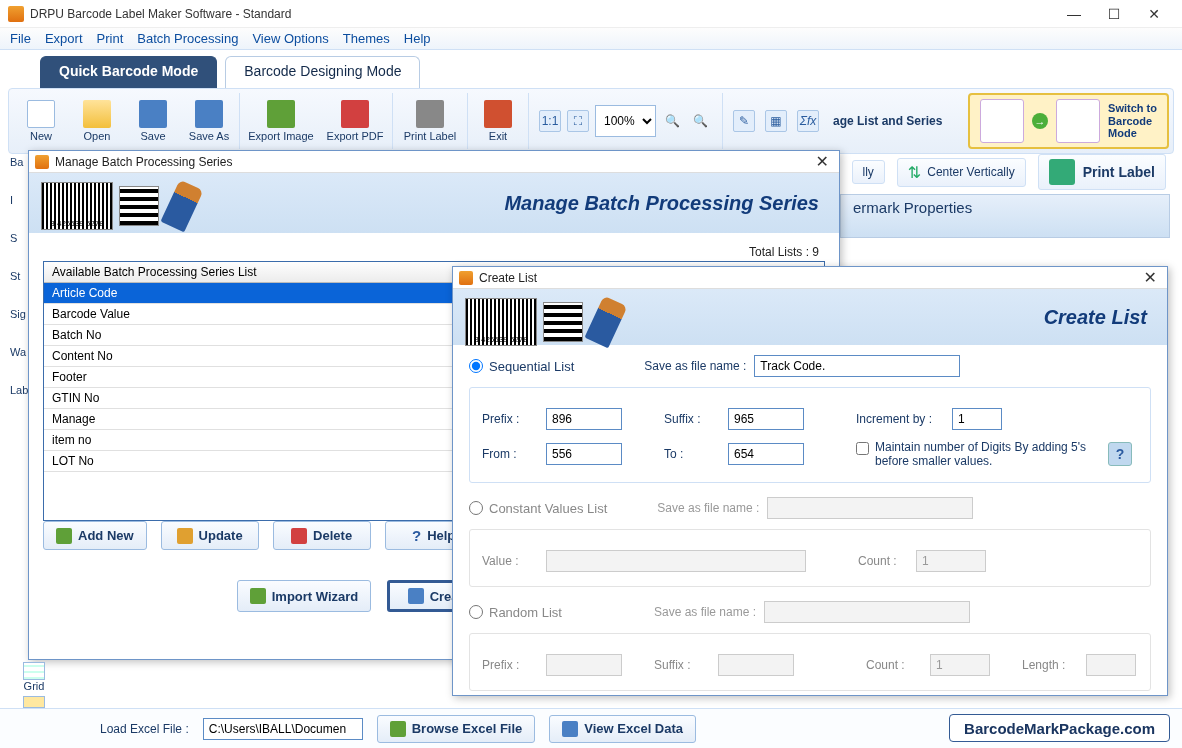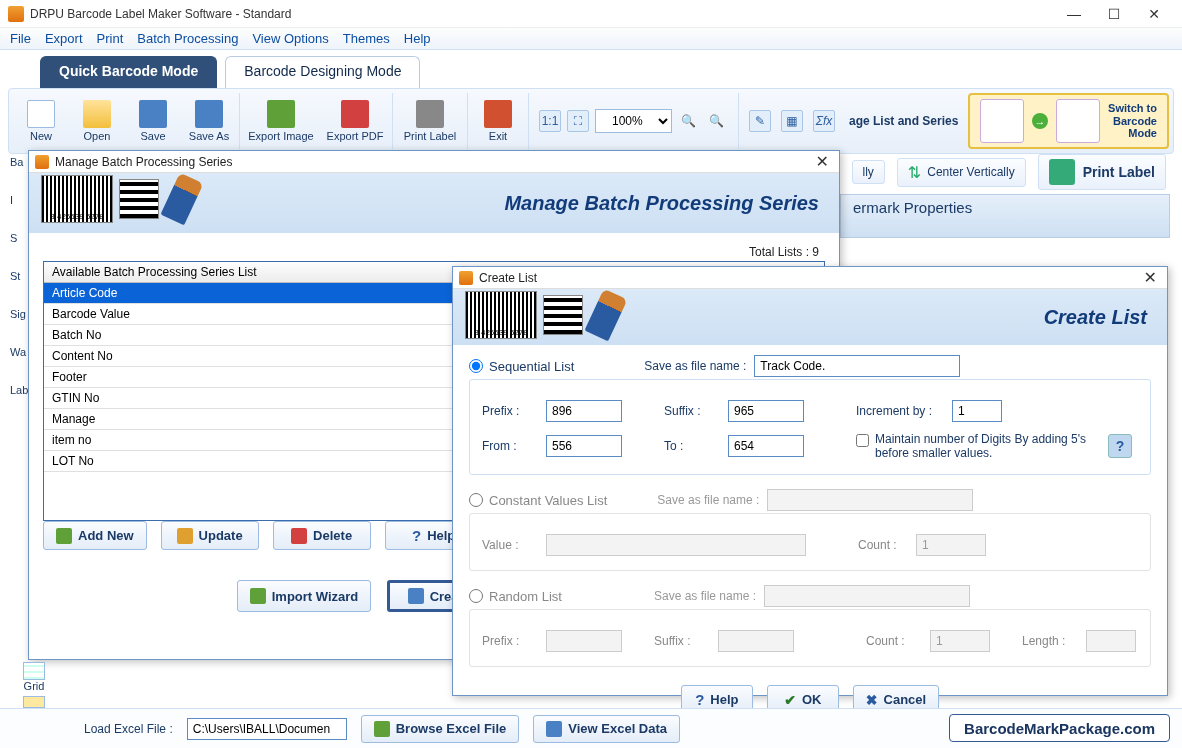--- a/index.html
+++ b/index.html
@@ -20,78 +20,78 @@
 .modetabs { height: 38px; display: flex; gap: 8px; padding: 6px 10px 0 40px; background: #fff; }
 .modetabs .tab { border: 1px solid #b8cce4; border-bottom: none; border-radius: 6px 6px 0 0; padding: 6px 18px; font-size: 14px; background: #fff; color: #132a4a; }
 .modetabs .tab.active { background: #30507a; color: #fff; font-weight: bold; border-color: #30507a; }
 
 
 .toolbar { height: 66px; background: linear-gradient(#f6f9fe,#e7eff9); border: 1px solid #cfe0f5; margin: 0 8px; border-radius: 4px; display: flex; align-items: center; padding: 2px 4px; }
 .tbtn { display: flex; flex-direction: column; align-items: center; justify-content: center; min-width: 56px; height: 60px; padding: 2px 6px; gap: 2px; font-size: 11px; color: #1b3a66; }
 .tbtn .ticon { width: 28px; height: 28px; border-radius: 2px; }
 .tsep { width: 1px; height: 56px; background: #cfe0f5; margin: 0 2px; }
 .zoomgroup { display: flex; align-items: center; gap: 6px; padding: 0 8px; }
-.zoomsel { height: 24px; border: 1px solid #9bbbe0; background: #fff; padding: 0 12px; font-size: 12px; }
+.zoomsel { height: 32px; border: 1px solid #9bbbe0; background: #fff; padding: 0 4px; font-size: 12px; }
 .smicon { width: 22px; height: 22px; background: #e3eefb; border: 1px solid #aac6e6; border-radius: 2px; display:flex;align-items:center;justify-content:center;font-size:12px;color:#2a5c9e; }
 .rightgroup { display: flex; align-items: center; gap: 10px; padding: 0 8px; }
 .switchbox { margin-left: auto; display: flex; align-items: center; gap: 8px; background: #fff2c6; border: 2px solid #e6c040; border-radius: 4px; height: 56px; padding: 0 10px; }
 .switchbox .swicon { width: 44px; height: 44px; background: #fff; border: 1px solid #cad; border-radius: 3px; }
 .switchbox .swarrow { width: 16px; height: 16px; border-radius: 8px; background: #4caf3a; color:#fff; display:flex;align-items:center;justify-content:center;font-weight:bold;font-size:11px; }
-.switchbox .swtxt { font-size: 11px; color: #123b7a; font-weight: bold; text-align: right; line-height: 1.15; }
+.switchbox .swtxt { font-size: 11px; color: #123b7a; font-weight: bold; text-align: left; line-height: 1.15; }
 
 
 .secondaryrow { height: 36px; display:flex; align-items:center; justify-content:flex-end; padding: 0 16px; gap:12px; }
 .secondaryrow .secbtn { display:flex; align-items:center; gap:6px; padding:4px 10px; border:1px solid #cfe0f5; border-radius:3px; background:linear-gradient(#fbfdff,#eaf1fb); font-size:12px; color:#1b3a66; }
 .printerbox { display:flex; align-items:center; gap:8px; border:1px solid #cfe0f5; border-radius:3px; background:linear-gradient(#fbfdff,#eaf1fb); padding:4px 10px; font-size:14px; font-weight:bold; color:#1b3a66; }
 .printerbox .picon { width:26px; height:26px; background:#3a7; border-radius:3px; }
 
 .propheader { margin: 4px 12px 0 840px; height:44px; background:linear-gradient(#e6effa,#cde0f3); color:#1b3a66; font-size:15px; padding:4px 12px; border:1px solid #b8cce4; }
 
 
 .dialog { position: absolute; background: #fff; border: 1px solid #6e95c8; box-shadow: 2px 2px 8px rgba(0,0,0,0.25); }
 .dlg-title { height: 22px; background: #fff; display: flex; align-items: center; padding: 0 6px; border-bottom: 1px solid #ddd; font-size: 12px; }
 .dlg-title .dicon { width:14px; height:14px; background:linear-gradient(#f0a030,#e07010); border-radius:2px; margin-right:6px; }
 .dlg-title .dtxt { flex: 1; color: #222; }
 .dlg-title .dclose { font-size: 16px; color: #333; padding: 0 4px; }
 .dlg-banner { height: 60px; background: linear-gradient(#dbe9f8,#cde0f3); display: flex; align-items: center; justify-content: flex-end; padding: 0 20px; position:relative; }
 .dlg-banner .bannertitle { font-size: 20px; font-weight: bold; font-style: italic; color: #123b7a; }
-.dlg-banner .bannericons { position:absolute; left:12px; top:2px; display:flex; gap:6px; align-items:center; }
+.dlg-banner .bannericons { position:absolute; left:12px; top:9px; display:flex; gap:6px; align-items:center; }
 .bcicon { width:72px; height:48px; background: repeating-linear-gradient(90deg,#000 0 2px,#fff 2px 4px); border:1px solid #888; font-size:8px; color:#000; display:flex; align-items:flex-end; justify-content:center; padding-bottom:1px; }
 .qricon { width:40px; height:40px; background:#fff; border:1px solid #888; background-image:repeating-linear-gradient(0deg,#000 0 4px,#fff 4px 8px),repeating-linear-gradient(90deg,#000 0 4px,transparent 4px 8px); }
 .brushicon { width:26px; height:46px; background: linear-gradient(#d08030 0 30%,#2a5aa0 30% 100%); border-radius:6px 6px 2px 2px; transform: rotate(25deg); margin-left:4px; }
 
 .mbps-body { padding: 10px 14px; }
 .mbps-total { text-align: right; font-size: 12px; color: #222; padding: 2px 6px; }
 .mbps-list { border: 1px solid #3b6cab; height: 260px; overflow: hidden; }
 .mbps-list .listhdr { background: linear-gradient(#fefefe,#ececec); border-bottom: 1px solid #bbb; padding: 3px 8px; font-size: 12px; }
 .mbps-list .listrow { padding: 3px 8px; border-bottom: 1px solid #e0e0e0; font-size: 12px; }
 .mbps-list .listrow.sel { background: #0a64d8; color: #fff; }
 .mbps-btns { display:flex; gap: 14px; }
 .mbps-btns2 { display:flex; gap: 16px; justify-content:center; margin-top: 30px; }
 .dbtn { display:flex; align-items:center; gap:6px; padding:5px 12px; border:1px solid #9bbbe0; border-radius:3px; background:linear-gradient(#fafcff,#e4edf8); font-size:13px; font-weight:bold; color:#1b3a66; min-width:98px; justify-content:center; }
 .dbtn .dbicon { width:16px; height:16px; background:#5fa038; border-radius:2px; }
 .dbtn.sel { border: 3px solid #335a94; }
 .dbtn.wide { min-width:130px; }
 
 
 .cl-body { padding: 4px 16px 16px 16px; }
-.cl-section { border: 1px solid #cfe0f5; border-radius: 3px; padding: 10px 12px 14px 12px; margin-top: 2px; position:relative; }
+.cl-section { border: 1px solid #cfe0f5; border-radius: 3px; padding: 10px 12px 14px 12px; margin-top: 10px; position:relative; }
 .cl-radio { font-size: 13px; color: #1b3a66; display:flex; align-items:center; gap:6px; }
 .cl-radio input { width:14px; height:14px; }
 .cl-radio.dim { color: #888; }
 .cl-row { display:flex; align-items:center; gap:12px; margin-top:10px; font-size:12px; color:#1b3a66; }
 .cl-row.dim { color:#888; }
 .cl-row label { min-width:52px; }
 .cl-input { height:22px; border:1px solid #5b8bc5; padding:0 5px; font-size:12px; background:#fff; }
 .cl-input.dis { background:#f3f3f3; border-color:#ccc; color:#999; }
 .cl-help { width:24px; height:24px; background:#c0d8ef; border:1px solid #8bb; border-radius:3px; display:flex; align-items:center; justify-content:center; color:#2a5aa0; font-weight:bold; font-size:14px; }
 .cl-footer { display:flex; justify-content:center; gap:14px; margin-top: 18px; }
 
 
-.bottomstrip { position:absolute; left:0; bottom:0; width:100%; height:40px; border-top:1px solid #cfe0f5; display:flex; align-items:center; padding:0 14px; gap:14px; background:#fbfdff; }
+.bottomstrip { position:absolute; left:0; bottom:0; width:100%; height:40px; border-top:1px solid #cfe0f5; display:flex; align-items:center; padding:0 30px; gap:14px; background:#fbfdff; }
 .watermark { position:absolute; right:12px; bottom:6px; height:28px; border:1px solid #335a94; border-radius:4px; background:#fff; display:flex; align-items:center; padding:0 14px; font-size:15px; font-weight:bold; color:#1a3560; }
 
 .sidecol { position:absolute; left:10px; top:156px; width:30px; display:flex; flex-direction:column; gap:26px; font-size:11px; color:#1b3a66; }
 
 </style>
 </head>
 <body>
 
 <div class="titlebar">
   <div class="appicon"></div>

